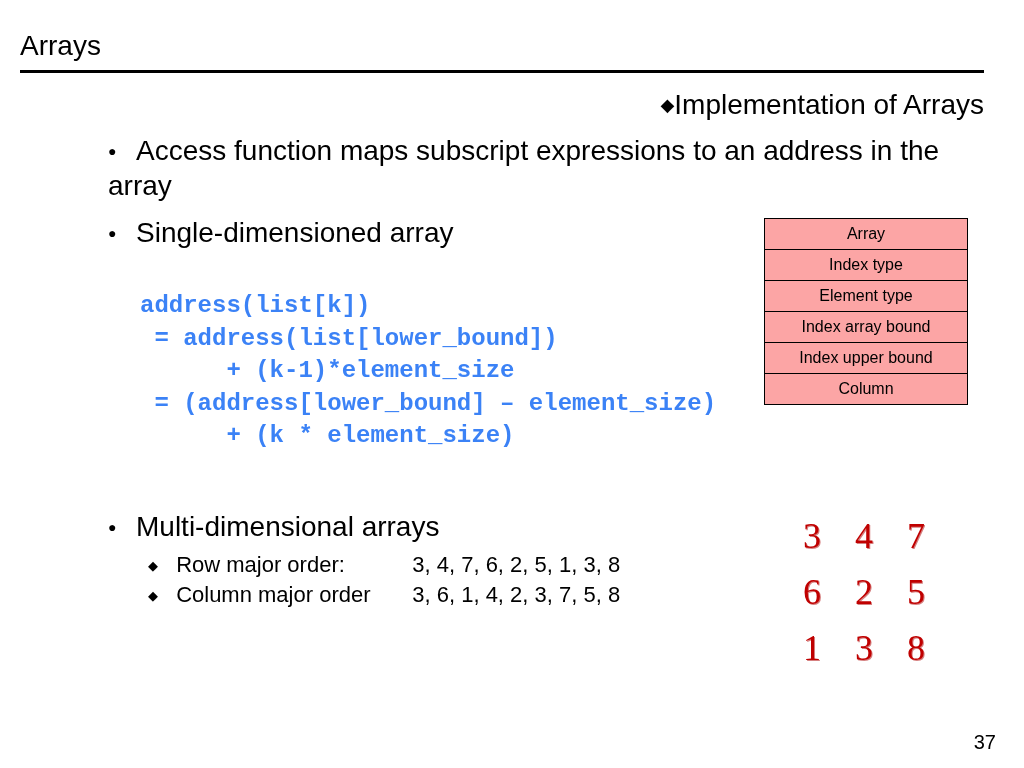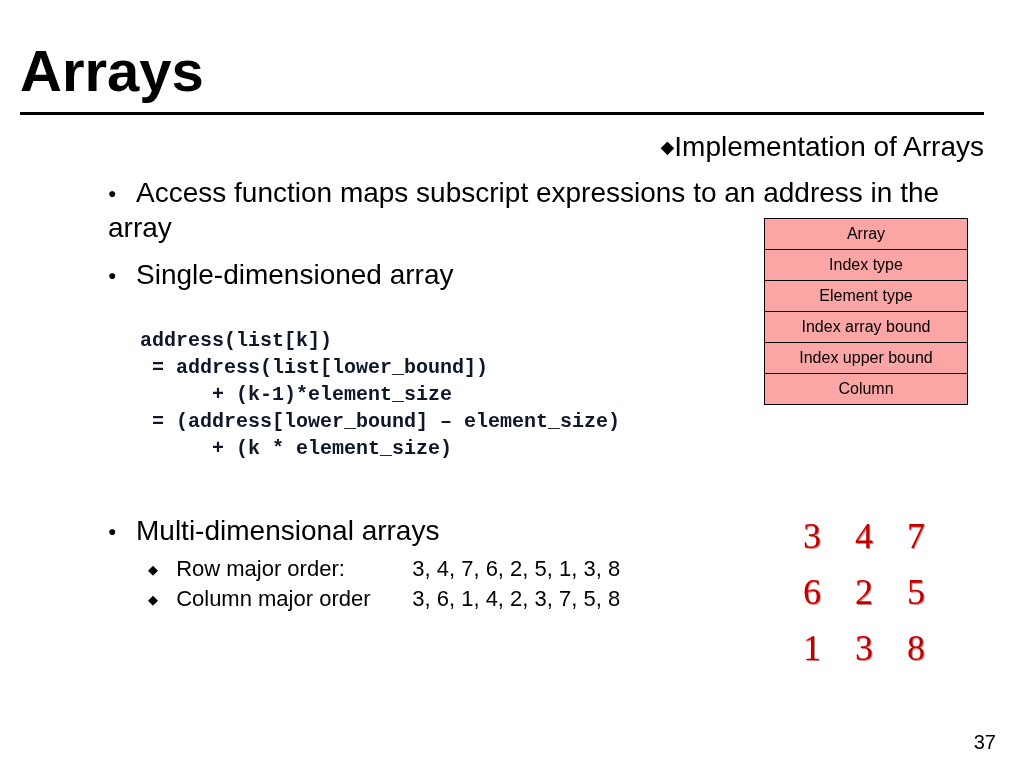--- a/index.html
+++ b/index.html
@@ -10,23 +10,23 @@
     font-family: Arial, Helvetica, sans-serif;
     background: #fff;
     color: #000;
     position: relative;
     overflow: hidden;
   }
   .slide {
     padding: 30px 40px 0 20px;
   }
   .title {
-    font-size: 58px;
-    font-weight: bold;
-    margin: 7px 0 8px 0;
+    font-size: 28px;
+    font-weight: normal;
+    margin: 0 0 8px 0;
   }
   .rule {
     border: none;
     border-top: 3px solid #000;
     margin: 0 0 16px 0;
   }
   .l1 {
     font-size: 28px;
     margin: 4px 0 8px 44px;
     text-align: right;
@@ -57,22 +57,22 @@
   .bullet-diamond3::before {
     content: "\25C6";
     font-size: 13px;
     display: inline-block;
     width: 22px;
     vertical-align: 2px;
   }
   .code {
     font-family: "Courier New", Courier, monospace;
     font-weight: bold;
-    color: #0f172a;
-    font-size: 20px;
+    color: #3b82f6;
+    font-size: 24px;
     white-space: pre;
     margin-left: 120px;
     line-height: 1.35;
   }
   .descriptor {
     position: absolute;
     top: 218px;
     right: 56px;
     width: 204px;
     border-collapse: collapse;

